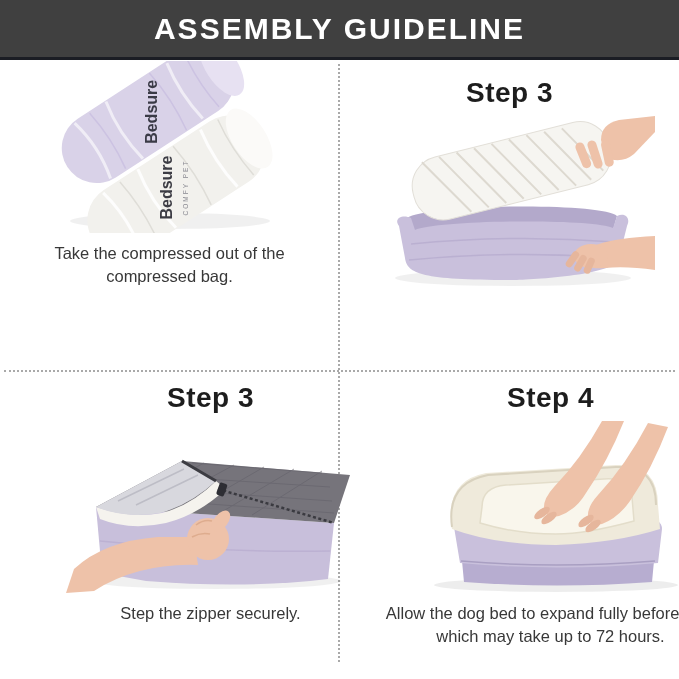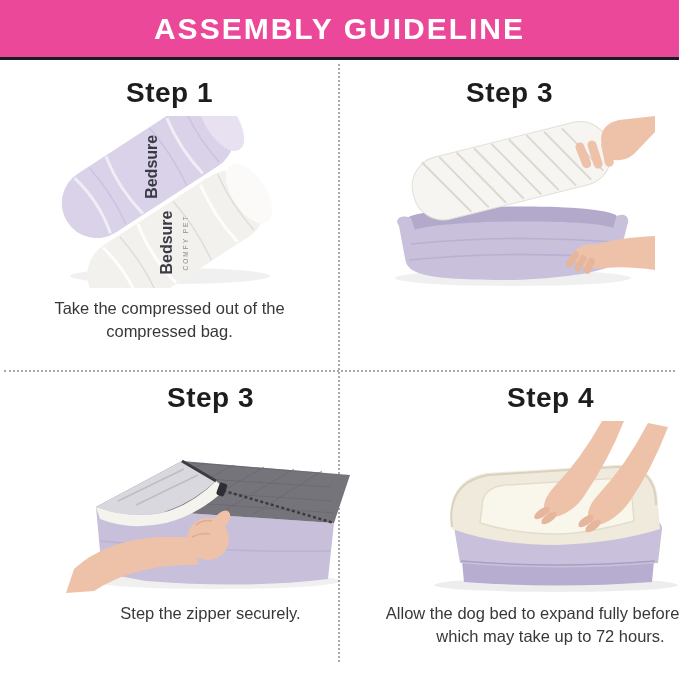--- a/index.html
+++ b/index.html
@@ -4,21 +4,21 @@
 <style>
   html,body{margin:0;padding:0;}
   body{
     width:679px;height:679px;position:relative;overflow:hidden;
     background:#ffffff;
     font-family:"Liberation Sans", sans-serif;
   }
   
   .banner{
     position:absolute;left:0;top:0;width:679px;height:57px;
-    background:#ec4899;border-bottom:3px solid #1b1d24;
+    background:#404040;border-bottom:3px solid #1b1d24;
     display:flex;align-items:center;justify-content:center;
   }
   .banner-title{
     color:#ffffff;font-size:30px;font-weight:bold;letter-spacing:2px;
   }
   
   .vdivider{
     position:absolute;left:338px;top:64px;height:598px;width:0;
     border-left:2px dotted #a9a9a9;
   }
@@ -55,21 +55,20 @@
 <body>
 
 <header class="banner">
   <div class="banner-title">ASSEMBLY GUIDELINE</div>
 </header>
 
 <div class="vdivider"></div>
 <div class="hdivider"></div>
 
 <section class="cell r1 c1">
-  <h2 class="step-title">Step 1</h2>
   <div class="figure">
     <svg width="250" height="172" viewBox="0 0 250 172">
       <ellipse cx="125" cy="160" rx="100" ry="8" fill="#000000" opacity="0.06"></ellipse>
       <g transform="rotate(-33 125 86)">
 
         <rect x="28" y="12" width="192" height="70" rx="35" fill="#d9d2e8"></rect>
         <ellipse cx="212" cy="47" rx="16" ry="33" fill="#e7e1f2"></ellipse>
         <path d="M58,14 q8,33 0,66 M96,13 q-7,34 0,68 M168,14 q-6,33 0,66" stroke="#ffffff" stroke-width="3" fill="none" opacity="0.6"></path>
         <path d="M76,14 q5,33 0,66 M148,13 q5,34 0,68 M188,15 q-5,32 0,64" stroke="#c3b8dd" stroke-width="1.5" fill="none" opacity="0.6"></path>
         <g transform="rotate(-57 128 46)">

